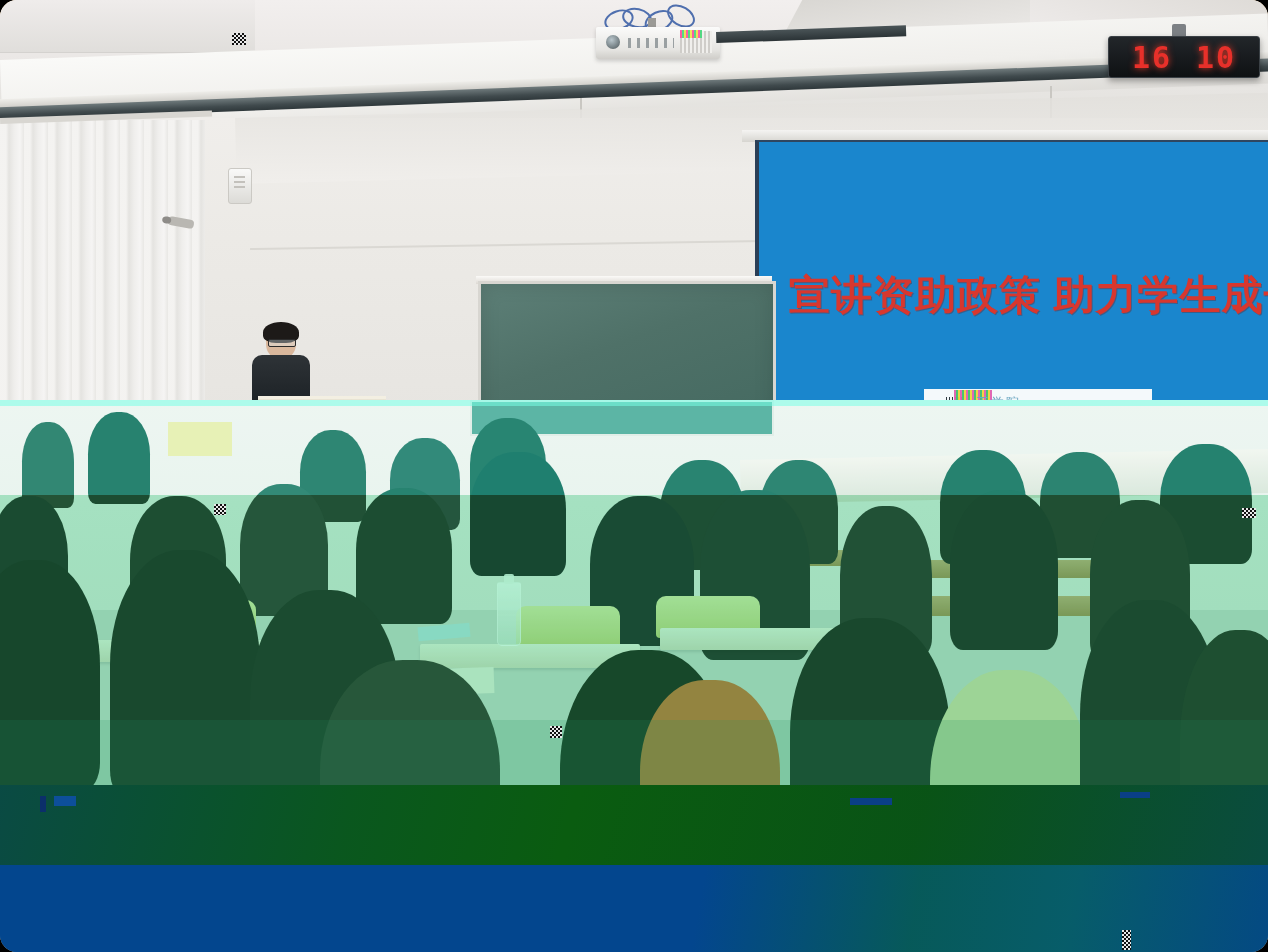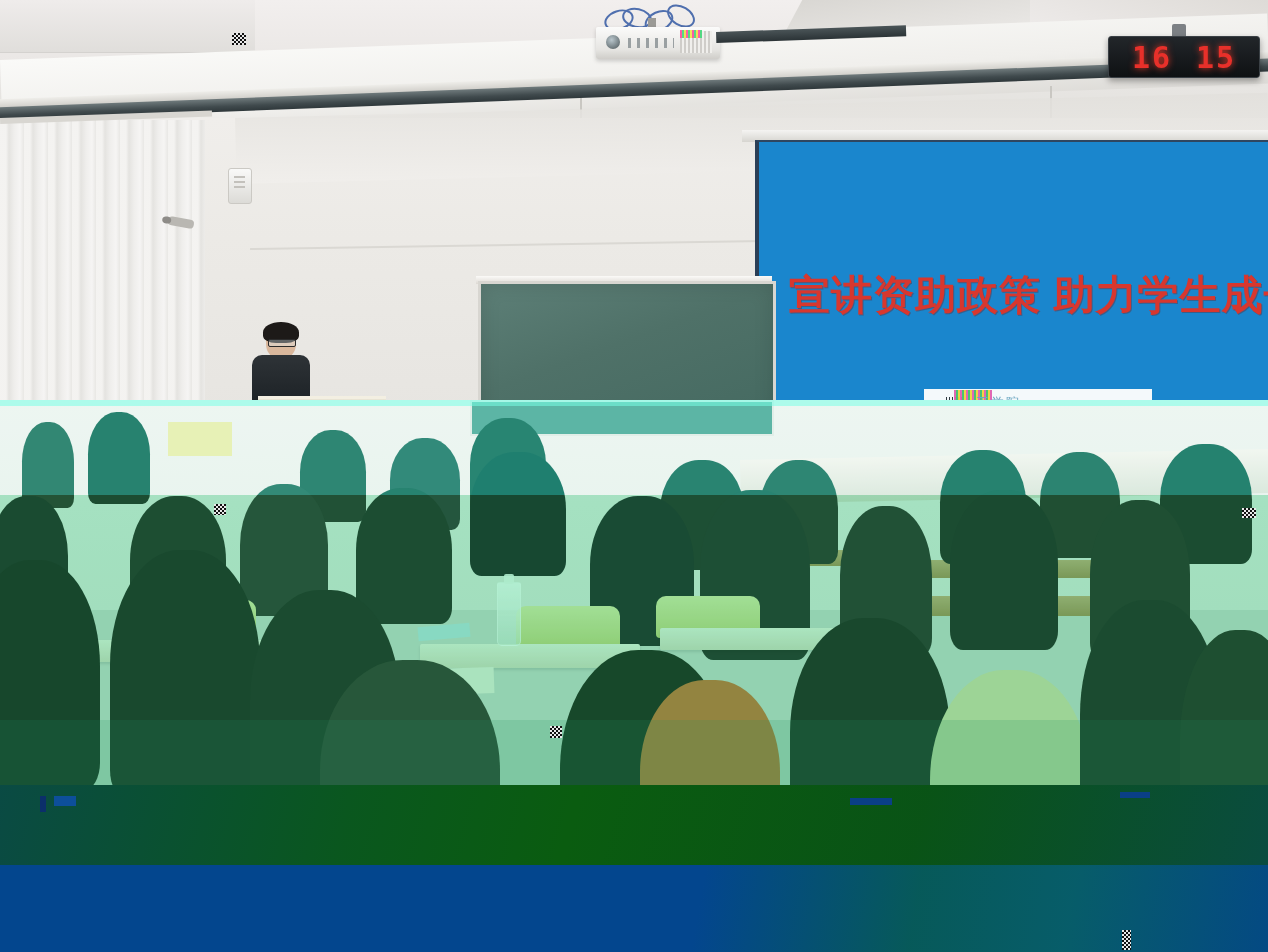--- a/index.html
+++ b/index.html
@@ -4,20 +4,21 @@
 <title>Lecture Hall Photo</title>
 <style>
   html,body{margin:0;padding:0;background:#000;}
   body{font-family:"Liberation Sans","DejaVu Sans",sans-serif;}
 
   #stage{
     position:relative;
     width:1268px;height:952px;
     overflow:hidden;
     background:#a16207;
+    border-radius:17px;
   }
 
   
   .ceiling{
     position:absolute;left:0;top:0;width:1268px;height:120px;
     background:linear-gradient(180deg,#f2efee 0%,#ebe8e6 45%,#e3e2de 100%);
   }
   .ceiling-panel-l{
     position:absolute;left:0;top:0;width:255px;height:52px;
     background:linear-gradient(180deg,#efeceb,#e0dedb);
@@ -382,21 +383,21 @@
   <div class="projector">
     <span class="lens"></span>
     <span class="proj-knobs"></span>
     <span class="vent"></span>
   </div>
   <div class="proj-dark-bar"></div>
 
   <div class="clock-bracket"></div>
   <div class="clock">
     <span>16</span>
-    <span>15</span>
+    <span>10</span>
   </div>
 
   <div class="screen-head"></div>
   <div class="screen">
     <div class="screen-title">宣讲资助政策 助力学生成长</div>
     <div class="screen-logo">
       <span class="lg-dots"></span>
       <span class="lg-mark"></span>
       <span class="lg-txt">工学院</span>
     </div>

